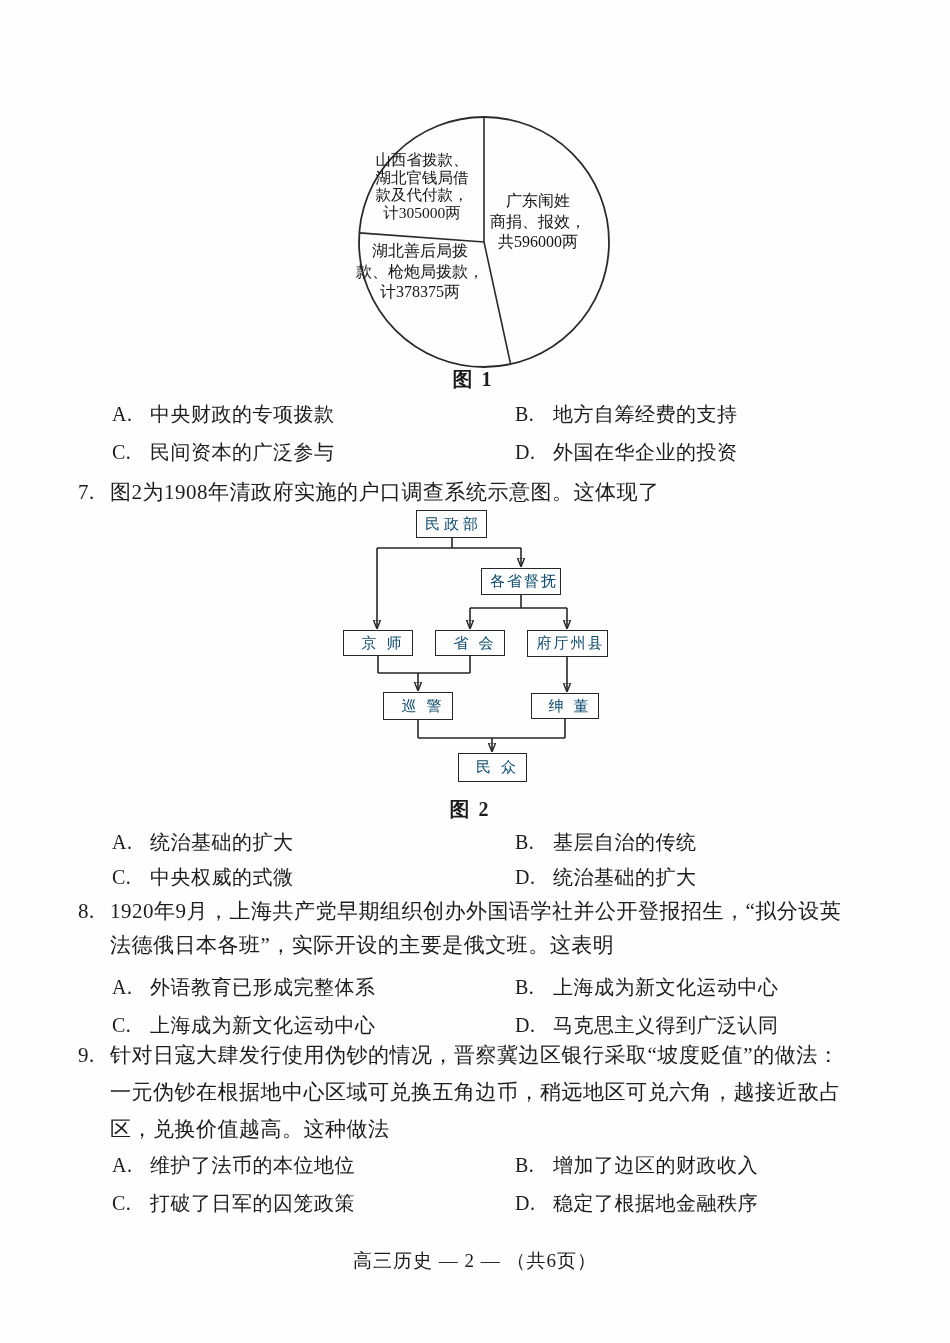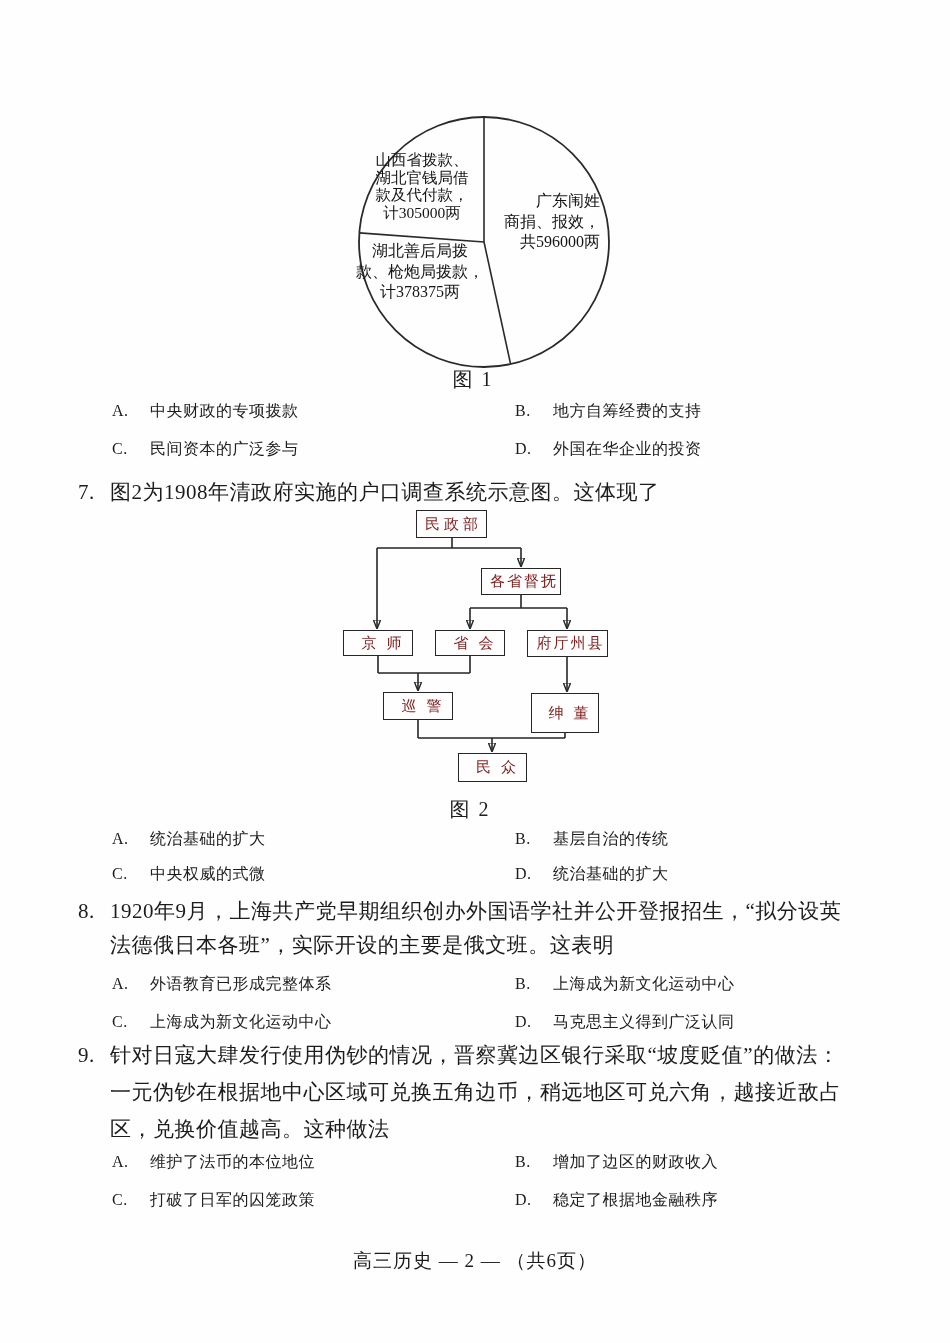--- a/index.html
+++ b/index.html
@@ -9,42 +9,42 @@
     width: 950px;
     height: 1343px;
     background: #fefefe;
     color: #1c1c1c;
     font-family: "Liberation Serif", "DejaVu Serif", serif;
     overflow: hidden;
   }
   .stem-row { position: absolute; left: 78px; font-size: 21px; letter-spacing: 0.5px; white-space: nowrap; }
   .qnum { display: inline-block; width: 32px; }
   .stem-cont { position: absolute; left: 110px; font-size: 21px; letter-spacing: 0.5px; white-space: nowrap; }
-  .opt { position: absolute; font-size: 16px; letter-spacing: 0.5px; white-space: nowrap; }
+  .opt { position: absolute; font-size: 20px; letter-spacing: 0.5px; white-space: nowrap; }
   .opt-letter { display: inline-block; width: 38px; }
-  .fig-caption { position: absolute; width: 150px; text-align: center; font-size: 20px; letter-spacing: 2px; }
+  .fig-caption { position: absolute; width: 150px; text-align: center; font-size: 20px; letter-spacing: 2px; font-weight: bold; }
   .footer { position: absolute; top: 1248px; left: 0; width: 950px; text-align: center; font-size: 19px; letter-spacing: 1px; }
 
   
   .pie-svg { position: absolute; left: 351px; top: 109px; }
   .pie-svg circle { fill: none; stroke: #2a2a2a; stroke-width: 1.8; }
   .pie-svg line { stroke: #2a2a2a; stroke-width: 1.6; }
   .pie-label { position: absolute; text-align: center; white-space: pre-line; color: #151515; }
   .pie-label-shanxi { left: 358px; top: 151px; width: 128px; font-size: 15.5px; line-height: 17.5px; }
-  .pie-label-guangdong { left: 476px; top: 191px; width: 124px; font-size: 16px; line-height: 20.5px; text-align: right; }
+  .pie-label-guangdong { left: 476px; top: 191px; width: 124px; font-size: 16px; line-height: 20.5px; }
   .pie-label-hubei { left: 354px; top: 241px; width: 132px; font-size: 16px; line-height: 20.5px; }
 
   
   .flowchart { position: absolute; left: 300px; top: 505px; width: 380px; height: 290px; }
   .fc-svg { position: absolute; left: 0; top: 0; }
   .fc-svg line, .fc-svg path { stroke: #262626; stroke-width: 1.6; fill: none; }
   .fc-node {
     position: absolute; border: 1.6px solid #262626; background: #fefefe;
     display: flex; align-items: center; justify-content: center;
-    font-size: 15px; color: #7f1d1d; white-space: nowrap;
+    font-size: 15px; color: #0c4a6e; white-space: nowrap;
   }
   .ls2 { letter-spacing: 10px; padding-left: 17px; }
   .ls3 { letter-spacing: 4px; padding-left: 4px; }
   .ls4 { letter-spacing: 2px; padding-left: 6px; }
 </style>
 </head>
 <body>
 
 <div class="page">
 
@@ -102,21 +102,21 @@
       <line x1="267" y1="152" x2="267" y2="186" marker-end="url(#arw)"></line>
       <path d="M118,215 V233 M265,214 V233 M118,233 H265"></path>
       <line x1="192" y1="233" x2="192" y2="246" marker-end="url(#arw)"></line>
     </svg>
     <div class="fc-node ls3" style="left:116px; top:5px;  width:71px; height:28px">民政部</div>
     <div class="fc-node ls4" style="left:181px; top:63px; width:80px; height:27px">各省督抚</div>
     <div class="fc-node ls2" style="left:43px;  top:125px; width:70px; height:26px">京师</div>
     <div class="fc-node ls2" style="left:135px; top:125px; width:70px; height:26px">省会</div>
     <div class="fc-node ls4" style="left:227px; top:125px; width:81px; height:27px">府厅州县</div>
     <div class="fc-node ls2" style="left:83px;  top:187px; width:70px; height:28px">巡警</div>
-    <div class="fc-node ls2" style="left:231px; top:188px; width:68px; height:40px">绅董</div>
+    <div class="fc-node ls2" style="left:231px; top:188px; width:68px; height:26px">绅董</div>
     <div class="fc-node ls2" style="left:158px; top:248px; width:69px; height:29px">民众</div>
   </div>
   <div class="fig-caption" style="left:395px; top:796px">图 2</div>
 
   <div class="opt" style="left:112px; top:829px">
     <span class="opt-letter">A.</span><span>统治基础的扩大</span>
   </div>
   <div class="opt" style="left:515px; top:829px">
     <span class="opt-letter">B.</span><span>基层自治的传统</span>
   </div>

